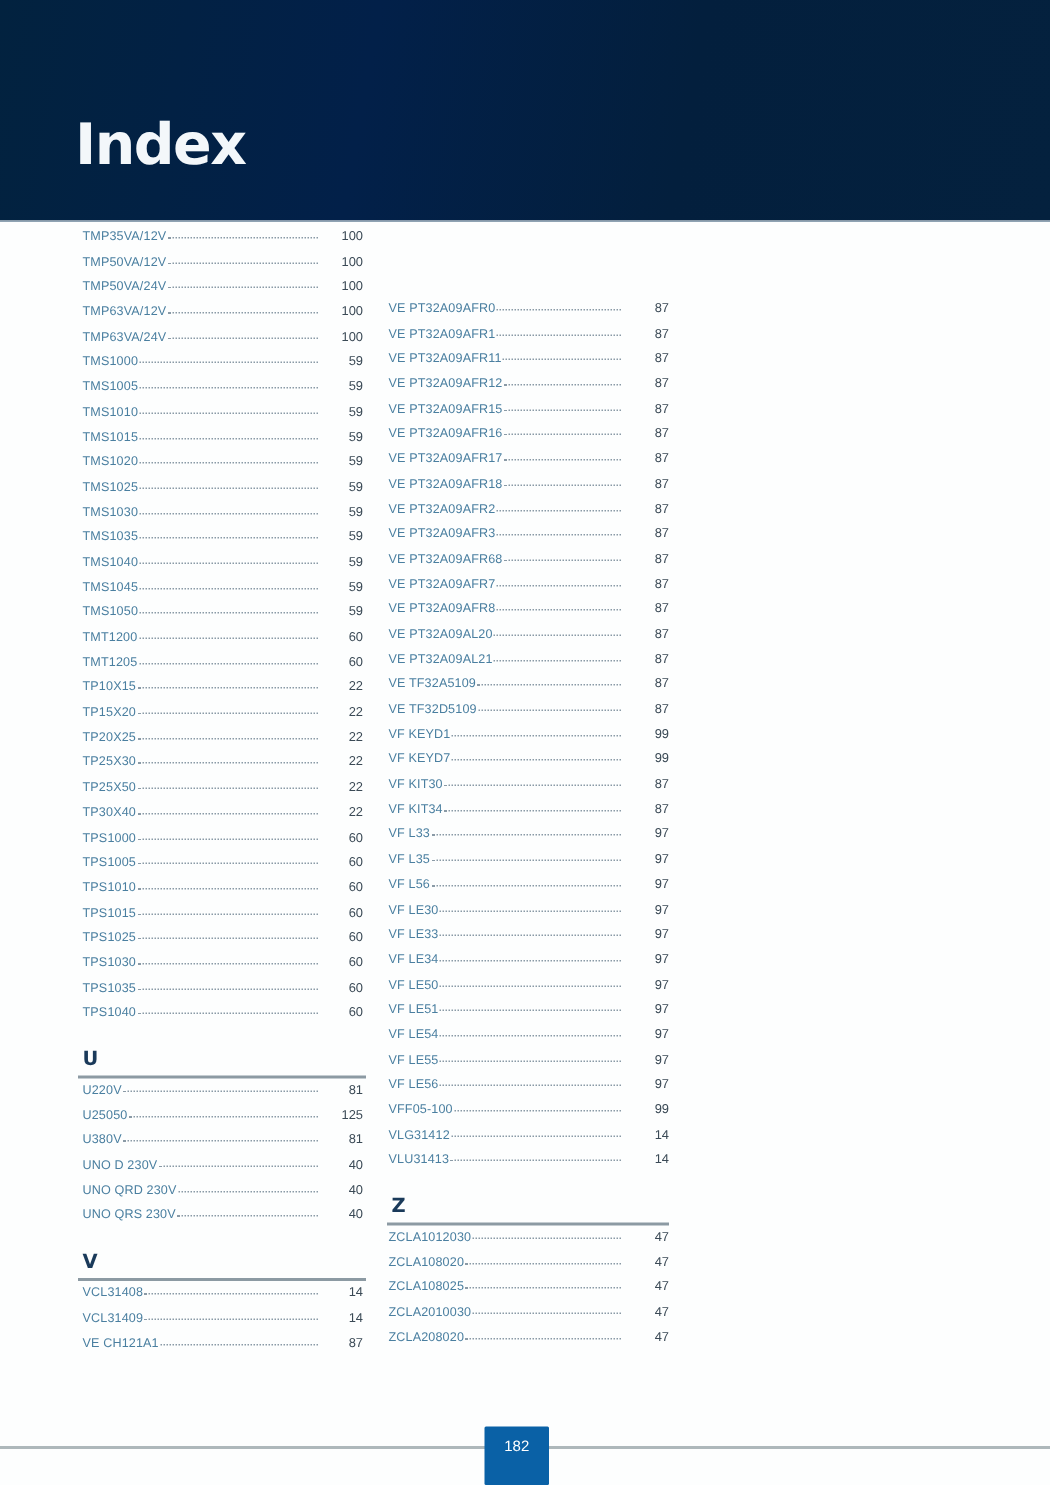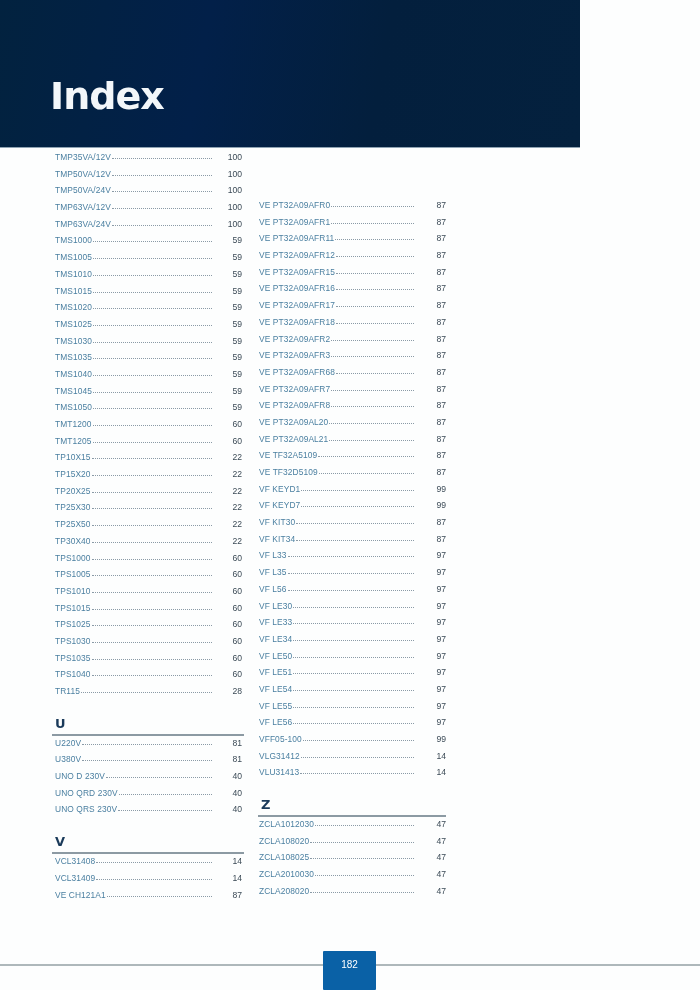--- a/index.html
+++ b/index.html
@@ -1,20 +1,20 @@
 <!DOCTYPE html>
 <html><head>
   <meta charset="utf-8">
   <style>
     * { margin: 0; padding: 0; box-sizing: border-box; }
     html, body { width: 700px; height: 990px; background: #fdfefe; overflow: hidden; }
     body { position: relative; font-family: "Liberation Sans", sans-serif; }
 
     .header {
-      position: absolute; left: 0; top: 0; width: 580px; height: 148px;
+      position: absolute; left: 0; top: 0; width: 700px; height: 148px;
       background: linear-gradient(100deg, #02223f 0%, #022049 35%, #031f3d 65%, #04213e 100%);
       border-bottom: 1px solid #8fa3b3;
     }
     .header-title {
       position: absolute; left: 50px; top: 74px;
       color: #f3f7fa; font-family: "DejaVu Sans", sans-serif; font-weight: bold;
       font-size: 38px; letter-spacing: -1px; line-height: 44px;
     }
 
     .col { position: absolute; top: 152px; }
@@ -41,21 +41,21 @@
     }
     .col-left .section-head { margin-left: -2px; }
     .section-rule { height: 2px; background: #8c9aa3; margin-bottom: 2px; }
     .col-left .section-rule { margin-left: -3px; margin-right: -2px; }
     .col-right .section-rule { margin-left: -1px; margin-right: 0; }
 
     .footer-rule {
       position: absolute; left: 0; top: 964px; width: 700px; height: 2px; background: #aeb8bb;
     }
     .page-box {
-      position: absolute; left: 323px; top: 951px; width: 53px; height: 39px;
+      position: absolute; left: 323px; top: 951px; width: 43px; height: 39px;
       background: #0a61a6; color: #ffffff; font-size: 10px; text-align: center; line-height: 28px;
       border-radius: 1px;
     }
   </style>
 </head>
 <body>
 
 <div class="header">
   <div class="header-title">Index</div>
 </div>
@@ -214,37 +214,37 @@
       </div>
       <div class="row">
         <span class="code">TPS1035</span>
         <span class="leader"></span>
         <span class="page">60</span>
       </div>
       <div class="row">
         <span class="code">TPS1040</span>
         <span class="leader"></span>
         <span class="page">60</span>
-      </div>
-      <div class="row">
-        <span class="code">TR115</span>
-        <span class="leader"></span>
-        <span class="page">28</span>
       </div>
     </div>
   <div class="section">
     <div class="section-head">U</div>
     <div class="section-rule"></div>
     <div>
         <div class="row">
           <span class="code">U220V</span>
           <span class="leader"></span>
           <span class="page">81</span>
         </div>
         <div class="row">
+          <span class="code">U25050</span>
+          <span class="leader"></span>
+          <span class="page">125</span>
+        </div>
+        <div class="row">
           <span class="code">U380V</span>
           <span class="leader"></span>
           <span class="page">81</span>
         </div>
         <div class="row">
           <span class="code">UNO D 230V</span>
           <span class="leader"></span>
           <span class="page">40</span>
         </div>
         <div class="row">

